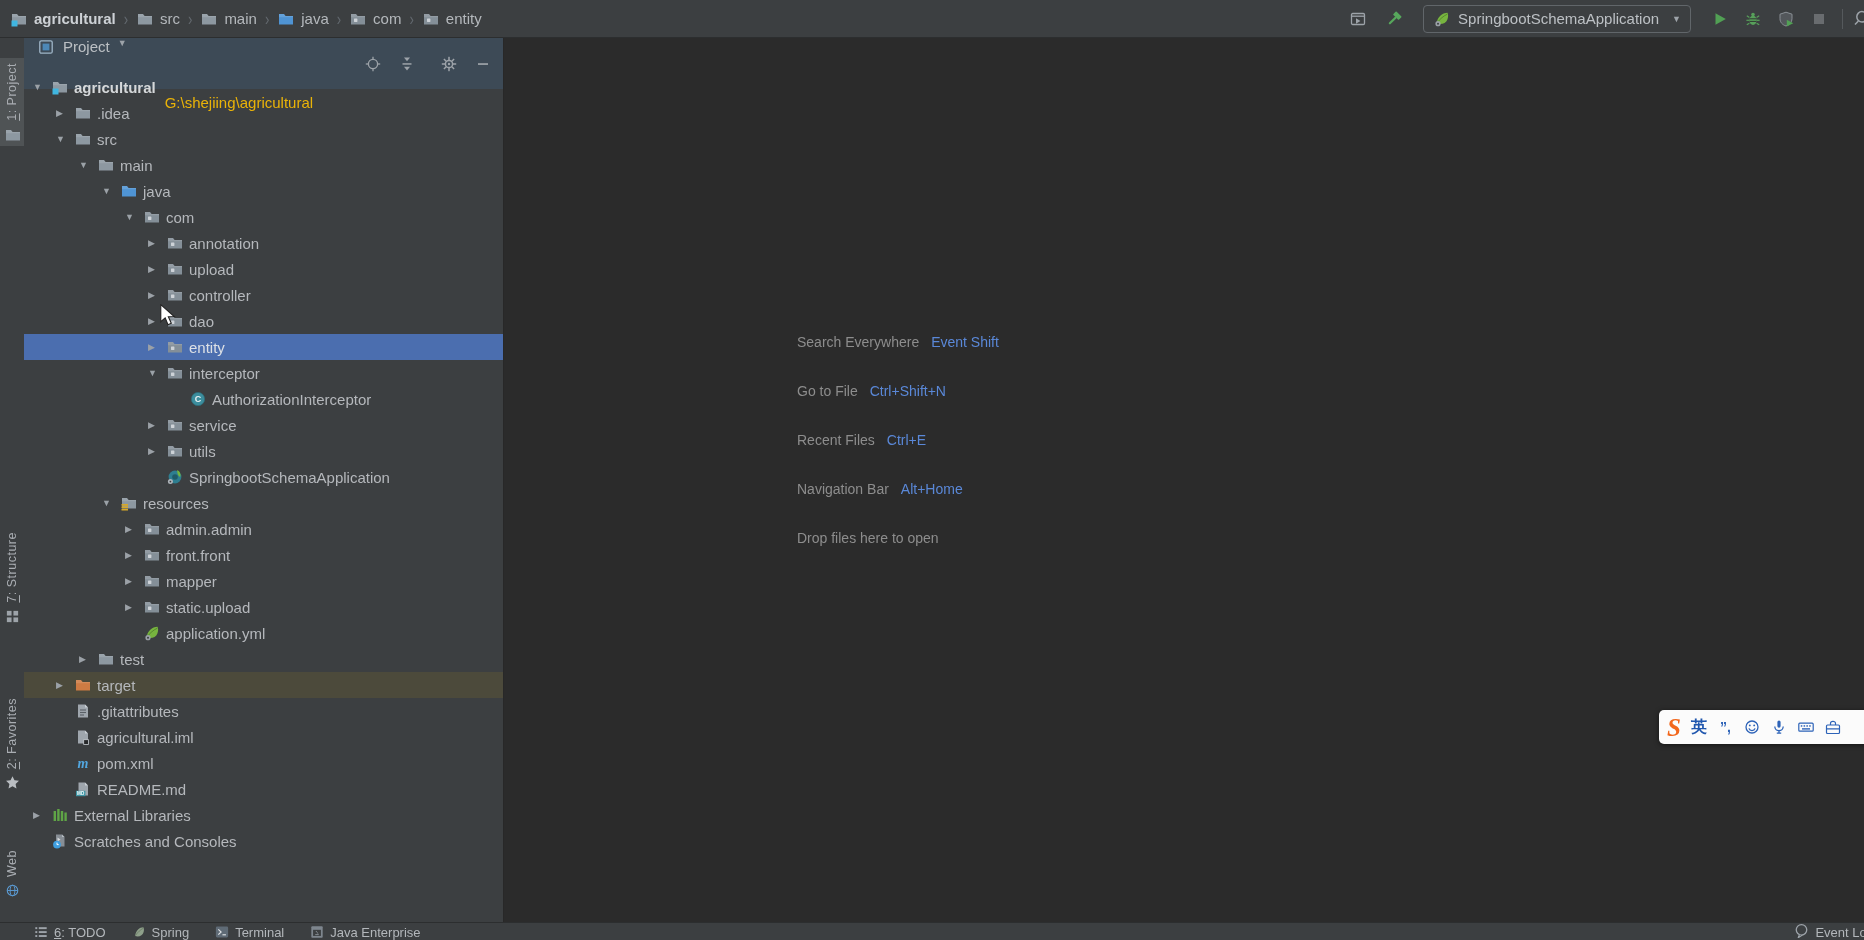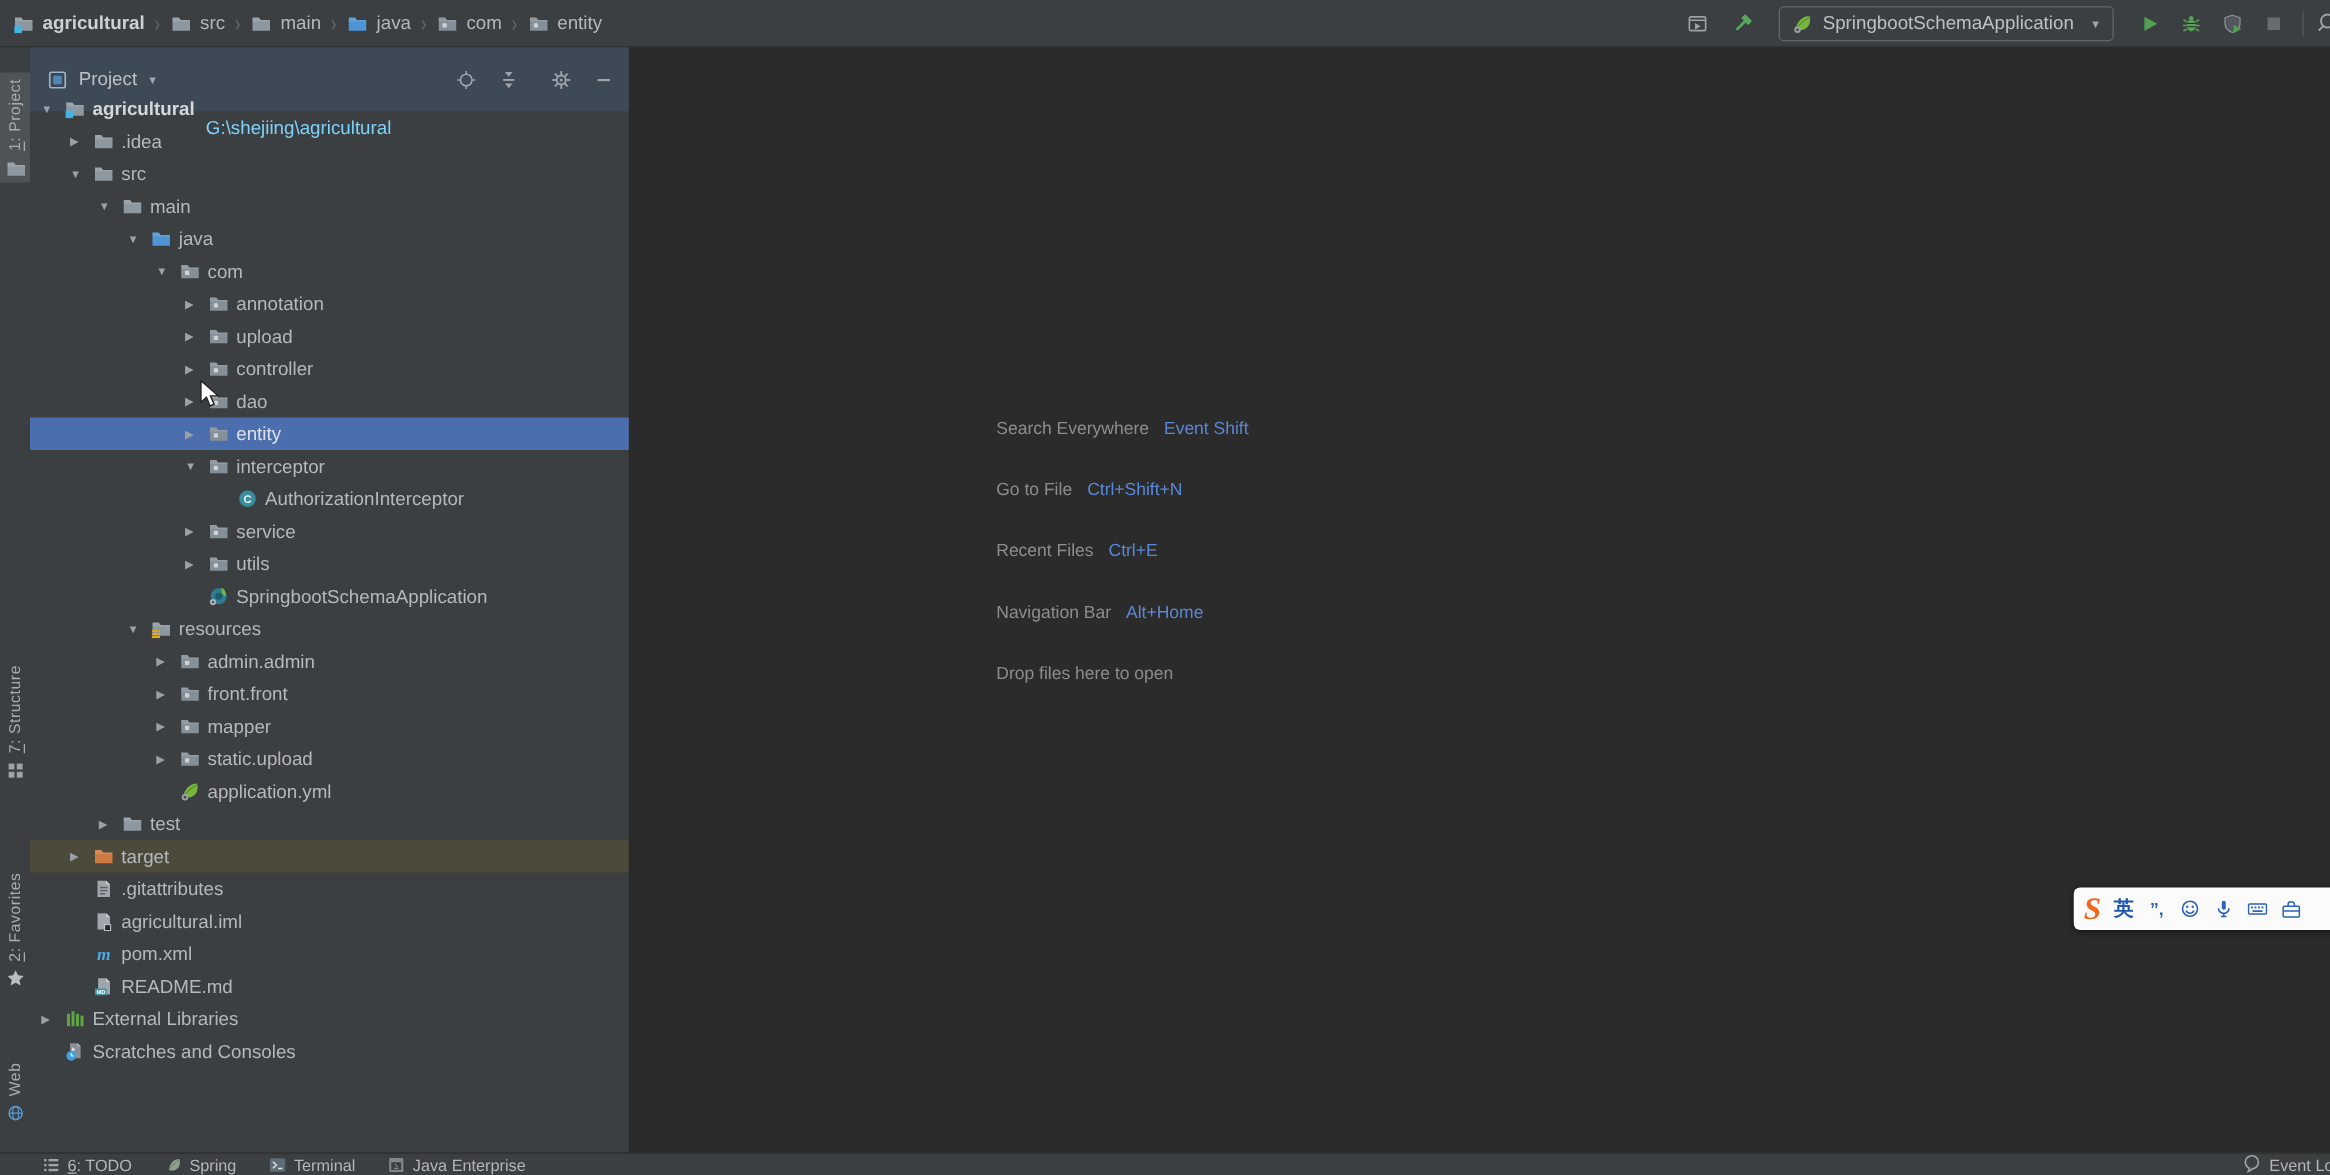--- a/index.html
+++ b/index.html
@@ -25,33 +25,33 @@
   
   #stripe{position:absolute;left:0;top:38px;width:24px;bottom:18px;background:#3c3f41;border-right:1px solid #2c2e2f;}
   .stripe-item{position:absolute;left:0;width:24px;display:flex;flex-direction:column;align-items:center;
     color:#a9adb2;font-size:12.5px;}
   .stripe-item.active{background:#4f5355;padding:5px 0 4px;}
   .vtext{writing-mode:vertical-rl;transform:rotate(180deg);letter-spacing:.5px;white-space:nowrap;}
   .stripe-item .s-icon{margin-top:6px;width:15px;height:15px;}
   .mnm{text-decoration:underline;}
   
   #panel{position:absolute;left:24px;top:38px;width:479px;bottom:18px;background:#3c3f41;border-right:1px solid #282828;}
-  #panel-header{height:51px;background:#3d4a56;display:flex;align-items:center;padding:0 12px 0 13px;
+  #panel-header{height:51px;background:#3d4a56;display:flex;padding:0 12px 0 13px;
     color:#bcc0c4;font-size:15px;}
   #panel-header .ph-title{margin-left:8px;}
   #panel-header .chev{font-size:9px;color:#9da3a9;margin-left:8px;}
   #panel-header-icons{margin-left:auto;display:flex;align-items:center;gap:17px;}
   #panel-header-icons .hicon{width:17px;height:17px;display:flex;align-items:center;justify-content:center;}
   #panel-header-icons .hicon.gap{margin-left:8px;}
   #tree{position:absolute;left:0;top:36px;right:0;}
   .trow{display:flex;align-items:center;height:26px;font-size:15px;color:#b5b8bc;white-space:nowrap;width:479px;box-sizing:border-box;}
   .trow .arrow{width:18px;flex:none;font-size:9px;color:#9ba1a7;}
   .trow .ticon{width:17px;height:16px;flex:none;margin-right:6px;display:flex;align-items:center;justify-content:center;}
   .trow .tlabel.bold{font-weight:bold;color:#d5d8da;}
-  .trow .tpath{color:#7dd3fc;margin-left:9px;margin-top:31px;}
+  .trow .tpath{color:#eab308;margin-left:9px;margin-top:31px;}
   .trow.selected{background:#4b6eaf;color:#dce0e5;}
   .trow.hl-target{background:#4c4a3b;}
   
   #editor{position:absolute;left:504px;top:38px;right:0;bottom:18px;background:#2b2b2b;}
   #shortcuts{position:absolute;left:293px;top:290px;}
   .sline{display:flex;align-items:center;gap:12px;height:27px;margin-bottom:22px;font-size:14px;color:#8d8d8d;}
   .skey{color:#5a88d8;}
   
   #statusbar{position:absolute;left:0;right:0;top:922px;height:18px;background:#3c3f41;border-top:1px solid #2c2e2f;
     display:flex;align-items:center;font-size:13px;color:#b3b7bb;overflow:hidden;}

